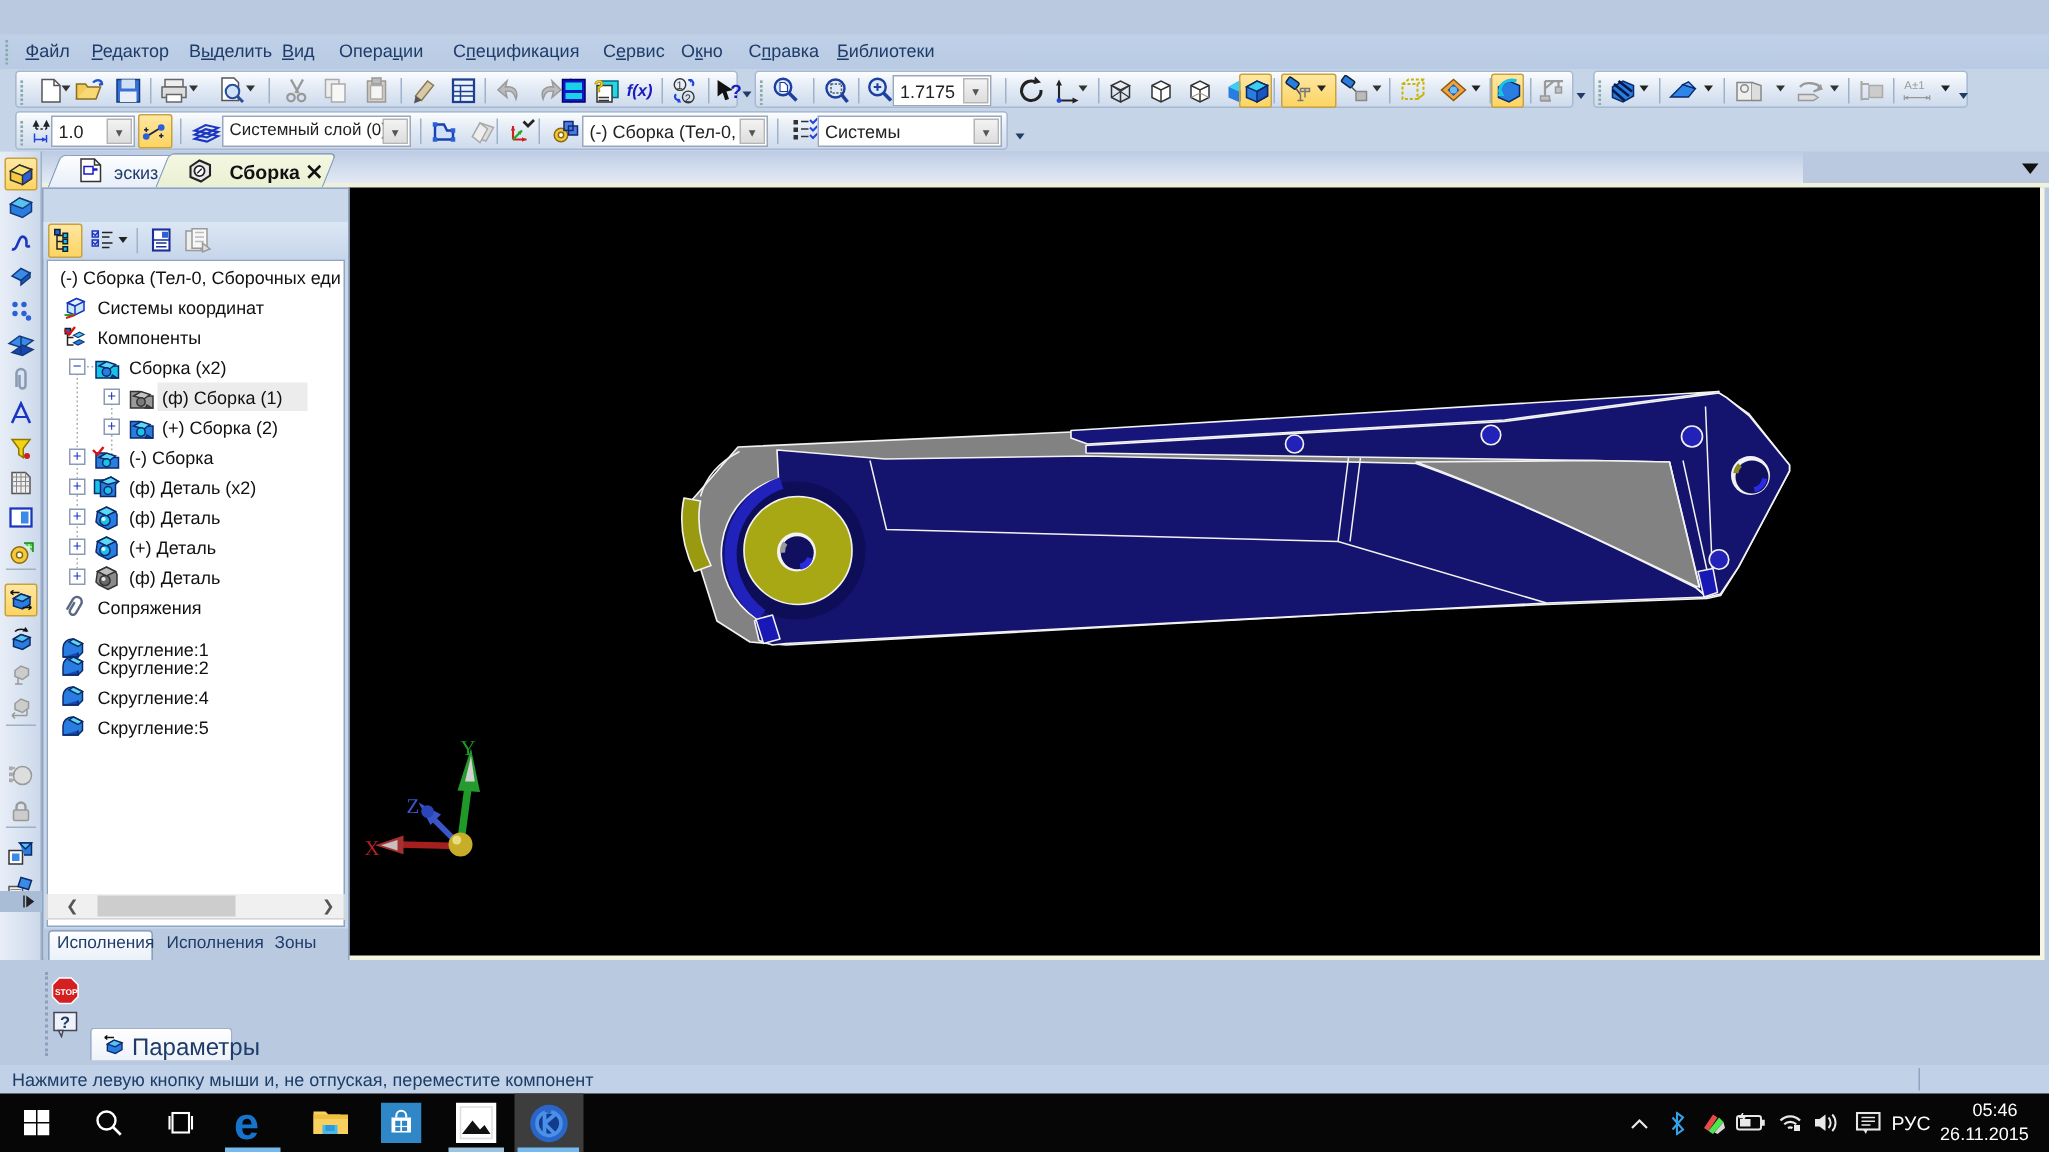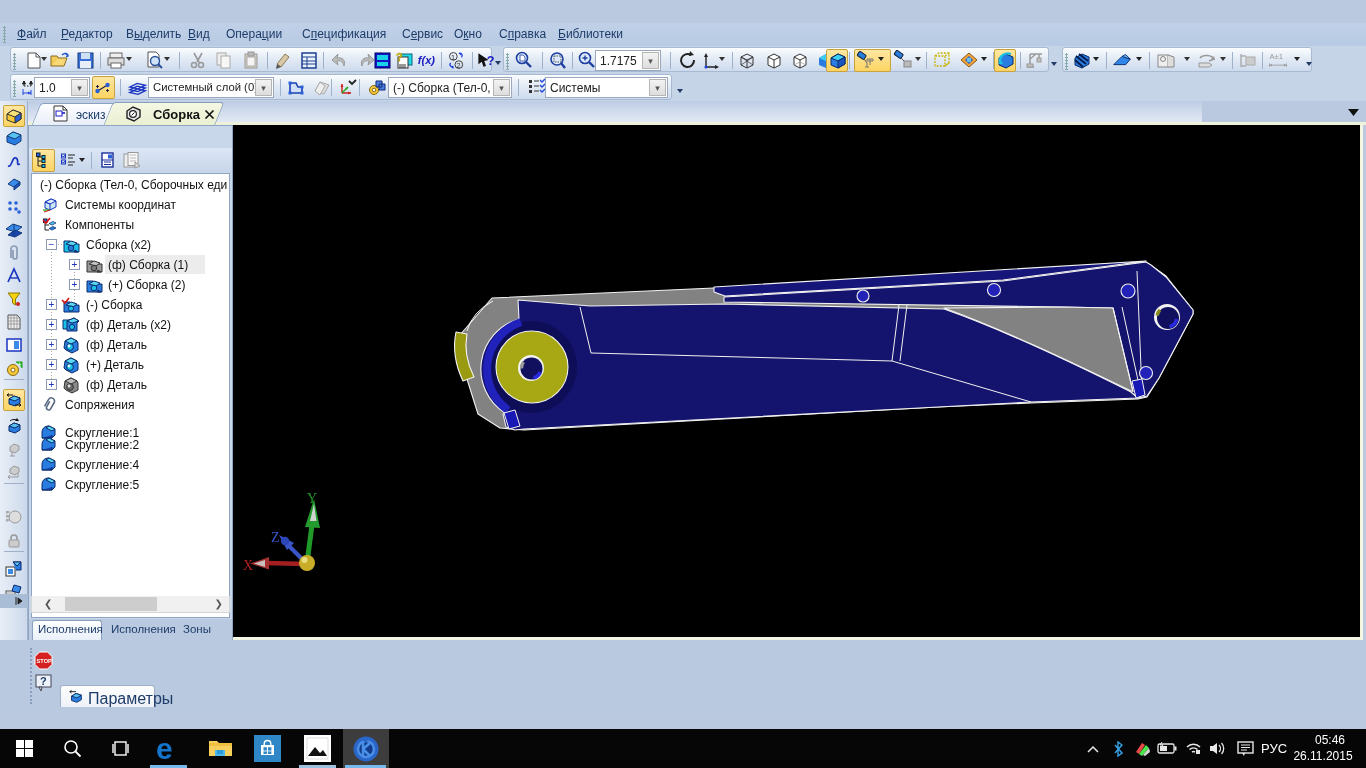--- a/index.html
+++ b/index.html
@@ -782,20 +782,24 @@
   <div style="position:absolute;left:60px;top:45px;width:95px;height:22px;background:linear-gradient(#fefefe,#eef2f8);border:1px solid #9fb0c8;border-bottom:none;border-radius:3px 3px 0 0">
     <svg style="position:absolute;left:7px;top:3px" width="16" height="16" viewBox="0 0 18 18">
           <path d="M4 8l5-3 6 2v5l-5 3-6-2z" fill="#2a7de0" stroke="#0a2a6a"></path>
           <path d="M9 5l6 2-5 3-6-2z" fill="#5ac2ee" stroke="#0a2a6a"></path>
           <path d="M2 3h7M2 3l2-1.5M2 3l2 1.5" stroke="#111" fill="none"></path>
         </svg>
     <span style="position:absolute;left:27px;top:4px;font-size:16px;color:#1e3c69">Параметры</span>
   </div>
 </div>
 
+<div class="abs" id="statusbar">
+      <div style="position:absolute;left:1279px;top:2px;width:1px;height:15px;background:#8fa4bf"></div>
+      <span style="position:absolute;left:8px;top:3px">Нажмите левую кнопку мыши и, не отпуская, переместите компонент</span>
+    </div>
 
 <div class="abs" id="taskbar">
   <div class="ticon" style="left:1px">
         <svg width="17" height="17" viewBox="0 0 17 17">
           <rect x="0" y="0" width="8" height="8" fill="#fff"></rect>
           <rect x="9" y="0" width="8" height="8" fill="#fff"></rect>
           <rect x="0" y="9" width="8" height="8" fill="#fff"></rect>
           <rect x="9" y="9" width="8" height="8" fill="#fff"></rect>
         </svg>
       </div>

